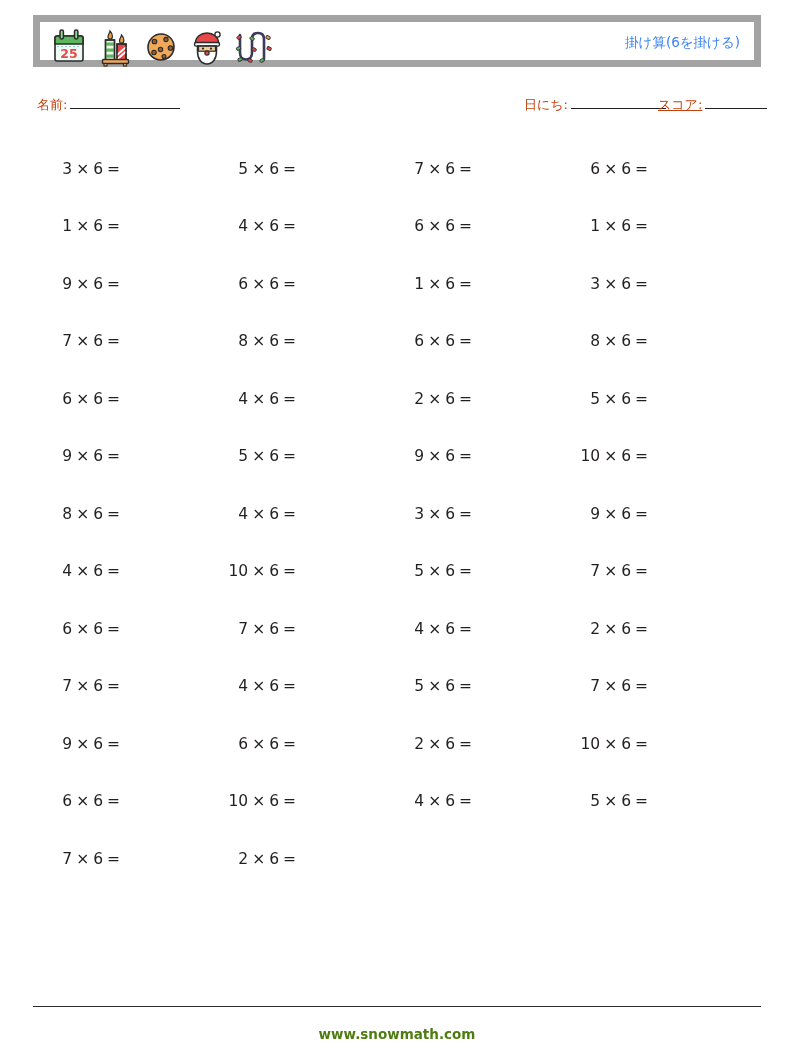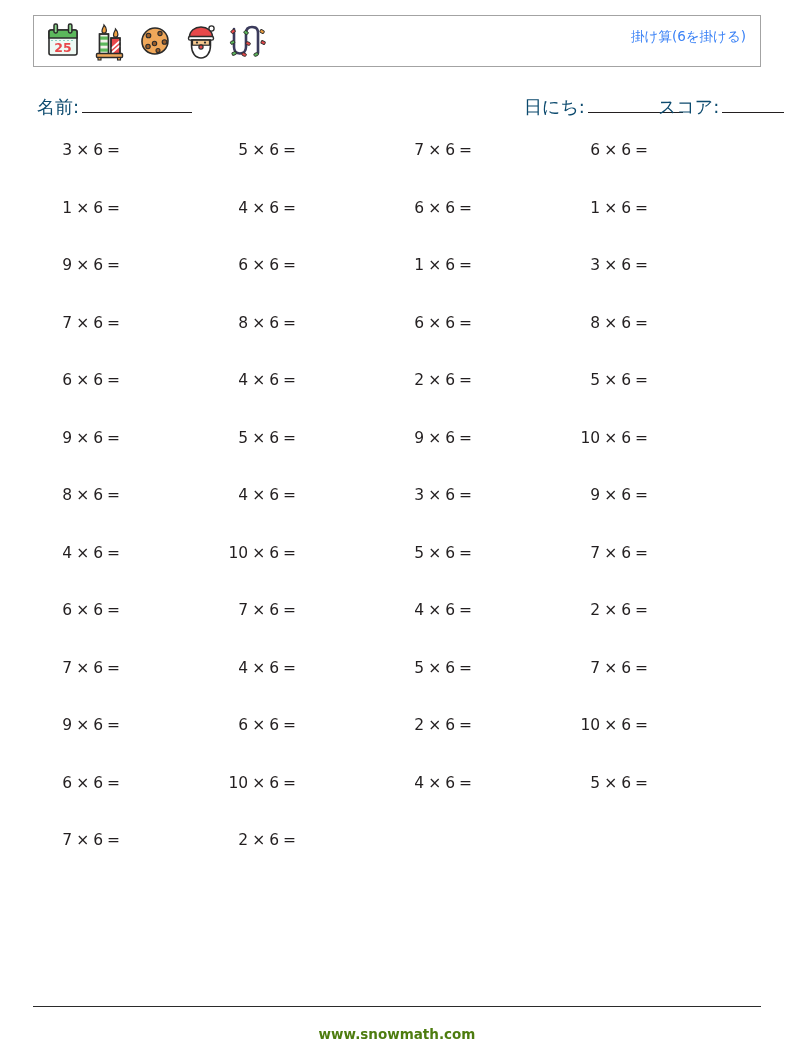--- a/index.html
+++ b/index.html
@@ -16,21 +16,21 @@
     overflow: hidden;
   }
 
   
   .header {
     position: absolute;
     left: 33px;
     top: 15px;
     width: 728px;
     height: 52px;
-    border: 1px solid #a3a3a3;
+    border: 7px solid #a3a3a3;
     box-sizing: border-box;
   }
   .icon-strip {
     position: absolute;
     left: 10px;
     top: 3px;
     display: flex;
     align-items: center;
     gap: 8px;
     height: 46px;
@@ -53,49 +53,49 @@
   
   .info-row {
     position: absolute;
     left: 0;
     top: 95px;
     width: 794px;
     height: 26px;
   }
   .info-field {
     position: absolute;
-    font-size: 18px;
-    color: #0c4a6e;
+    font-size: 13px;
+    color: #c2410c;
     white-space: nowrap;
   }
   .info-field .blank {
     display: inline-block;
     border-bottom: 1px solid #231f20;
     vertical-align: baseline;
     margin-left: 3px;
     height: 13px;
   }
   #field-name  { left: 37px;  top: 0; }
   #field-name .blank  { width: 110px; }
   #field-date  { left: 487px; top: 0; margin-left: 37px; }
   #field-date .blank  { width: 95px; }
-  #field-score { left: 658px; top: 0; }
+  #field-score { left: 658px; top: 0; text-decoration: underline; }
   #field-score .blank { width: 62px; }
 
   
   .grid {
     position: absolute;
     left: 0;
     top: 140px;
     width: 794px;
   }
   .prow {
     display: flex;
     height: 57.5px;
-    align-items: flex-start;
+    align-items: center;
   }
   .cell {
     width: 176px;
     font-size: 15.5px;
     line-height: 20px;
     color: #231f20;
     text-align: right;
     padding-right: 56px;
     box-sizing: border-box;
     white-space: nowrap;

